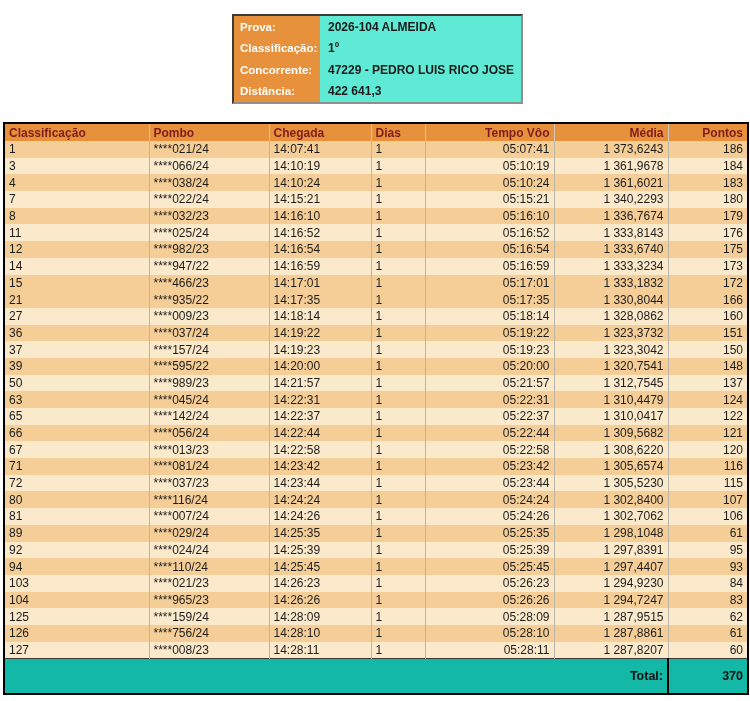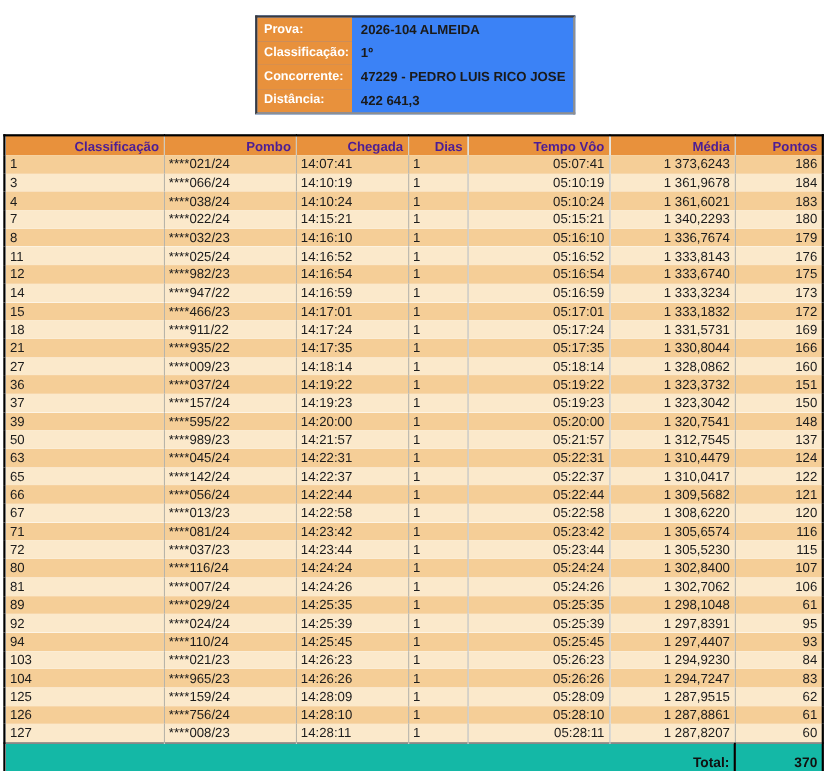--- a/index.html
+++ b/index.html
@@ -13,21 +13,21 @@
   }
 
   
   .info-box {
     position: absolute;
     left: 232px; top: 14px;
     width: 291px;
     border: 2px solid #3b3b3b;
     border-right-color: #8f8f8f;
     border-bottom-color: #8f8f8f;
-    background: #3b82f6;
+    background: #5eead4;
     display: grid;
     grid-template-columns: 86px 1fr;
   }
   .info-label {
     background: #e8913c;
     color: #ffffff;
     font-weight: bold;
     font-size: 11.5px;
     padding: 0 0 0 6px;
     height: 21.5px;
@@ -51,29 +51,28 @@
     width: 744px;
   }
   table.results {
     width: 100%;
     border-collapse: collapse;
     table-layout: fixed;
     border: 2px solid #000000;
   }
   table.results th {
     background: #e8913c;
-    color: #4c1d95;
+    color: #7f1d1d;
     font-weight: bold;
     font-size: 12px;
     height: 18px;
     padding: 0 4px;
     border-left: 1px solid #cfcabc;
     white-space: nowrap;
     overflow: hidden;
-    text-align: right;
   }
   table.results th:first-child { border-left: none; }
   table.results td {
     font-size: 12px;
     color: #1c1c1c;
     height: 16.7px;
     padding: 0 4px;
     border-left: 1px solid #b8b4a8;
     white-space: nowrap;
     overflow: hidden;
@@ -208,29 +207,20 @@
         </tr>
         <tr class="row-dark">
           <td class="al">15</td>
           <td class="al">****466/23</td>
           <td class="al">14:17:01</td>
           <td class="al">1</td>
           <td class="ar">05:17:01</td>
           <td class="ar">1 333,1832</td>
           <td class="ar">172</td>
         </tr>
-        <tr class="row-light">
-          <td class="al">18</td>
-          <td class="al">****911/22</td>
-          <td class="al">14:17:24</td>
-          <td class="al">1</td>
-          <td class="ar">05:17:24</td>
-          <td class="ar">1 331,5731</td>
-          <td class="ar">169</td>
-        </tr>
         <tr class="row-dark">
           <td class="al">21</td>
           <td class="al">****935/22</td>
           <td class="al">14:17:35</td>
           <td class="al">1</td>
           <td class="ar">05:17:35</td>
           <td class="ar">1 330,8044</td>
           <td class="ar">166</td>
         </tr>
         <tr class="row-light">

